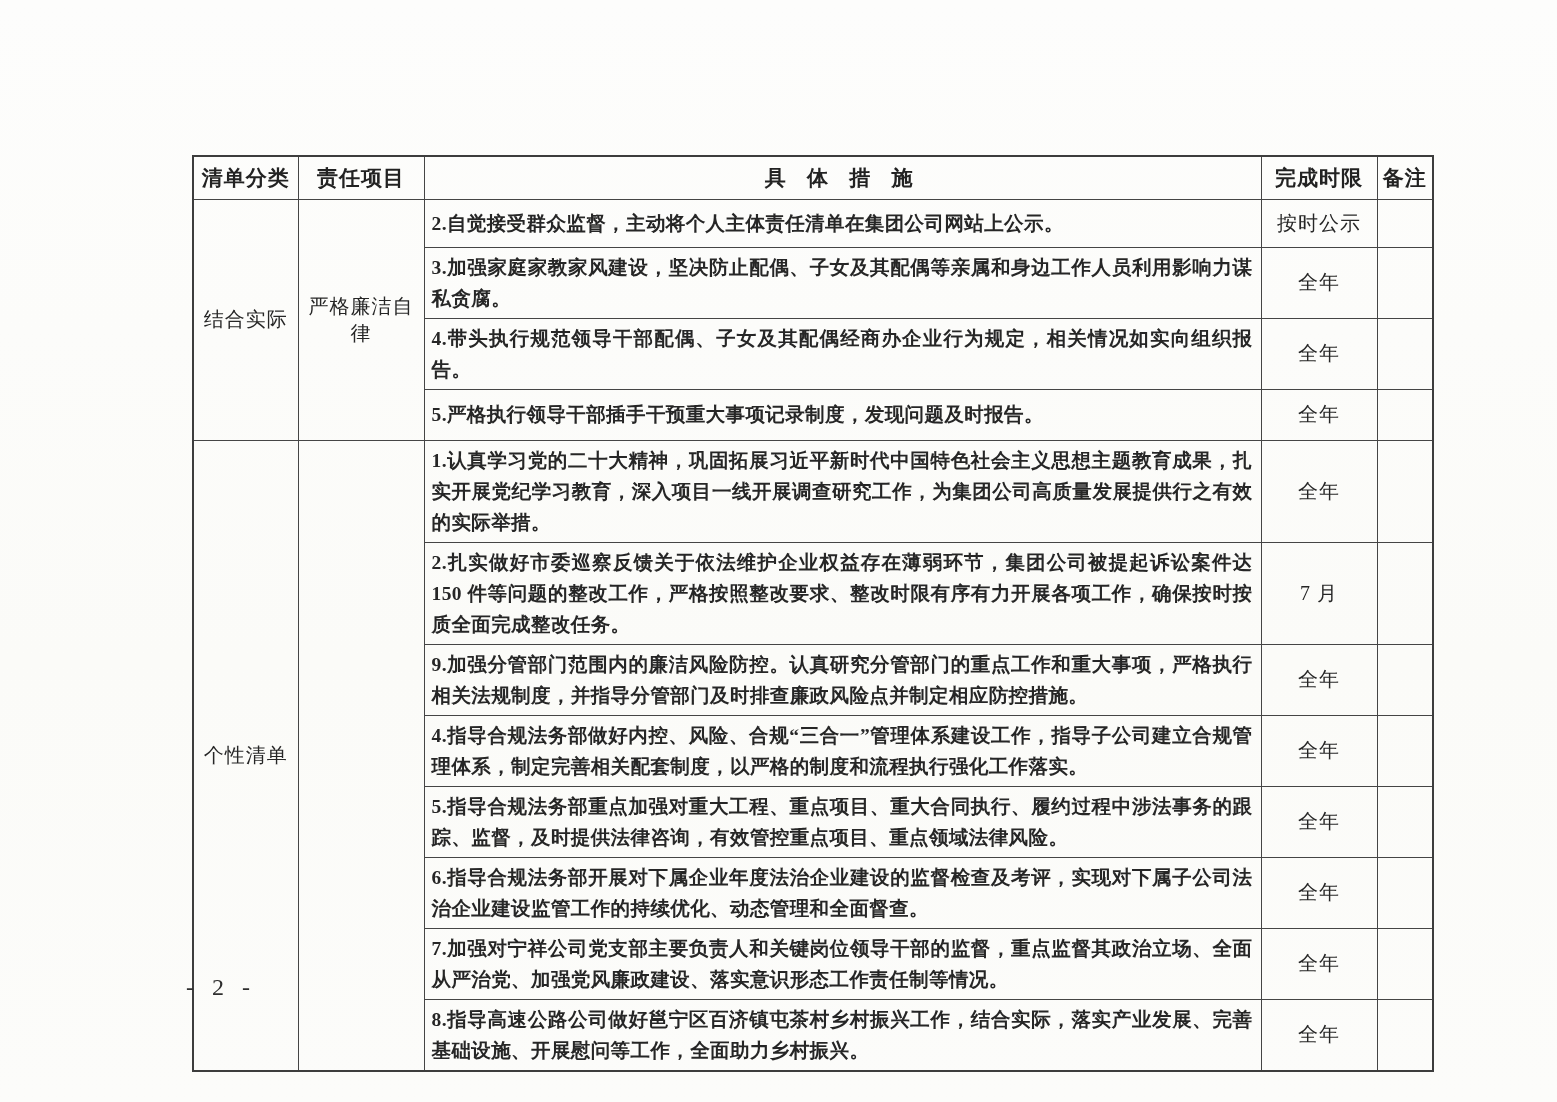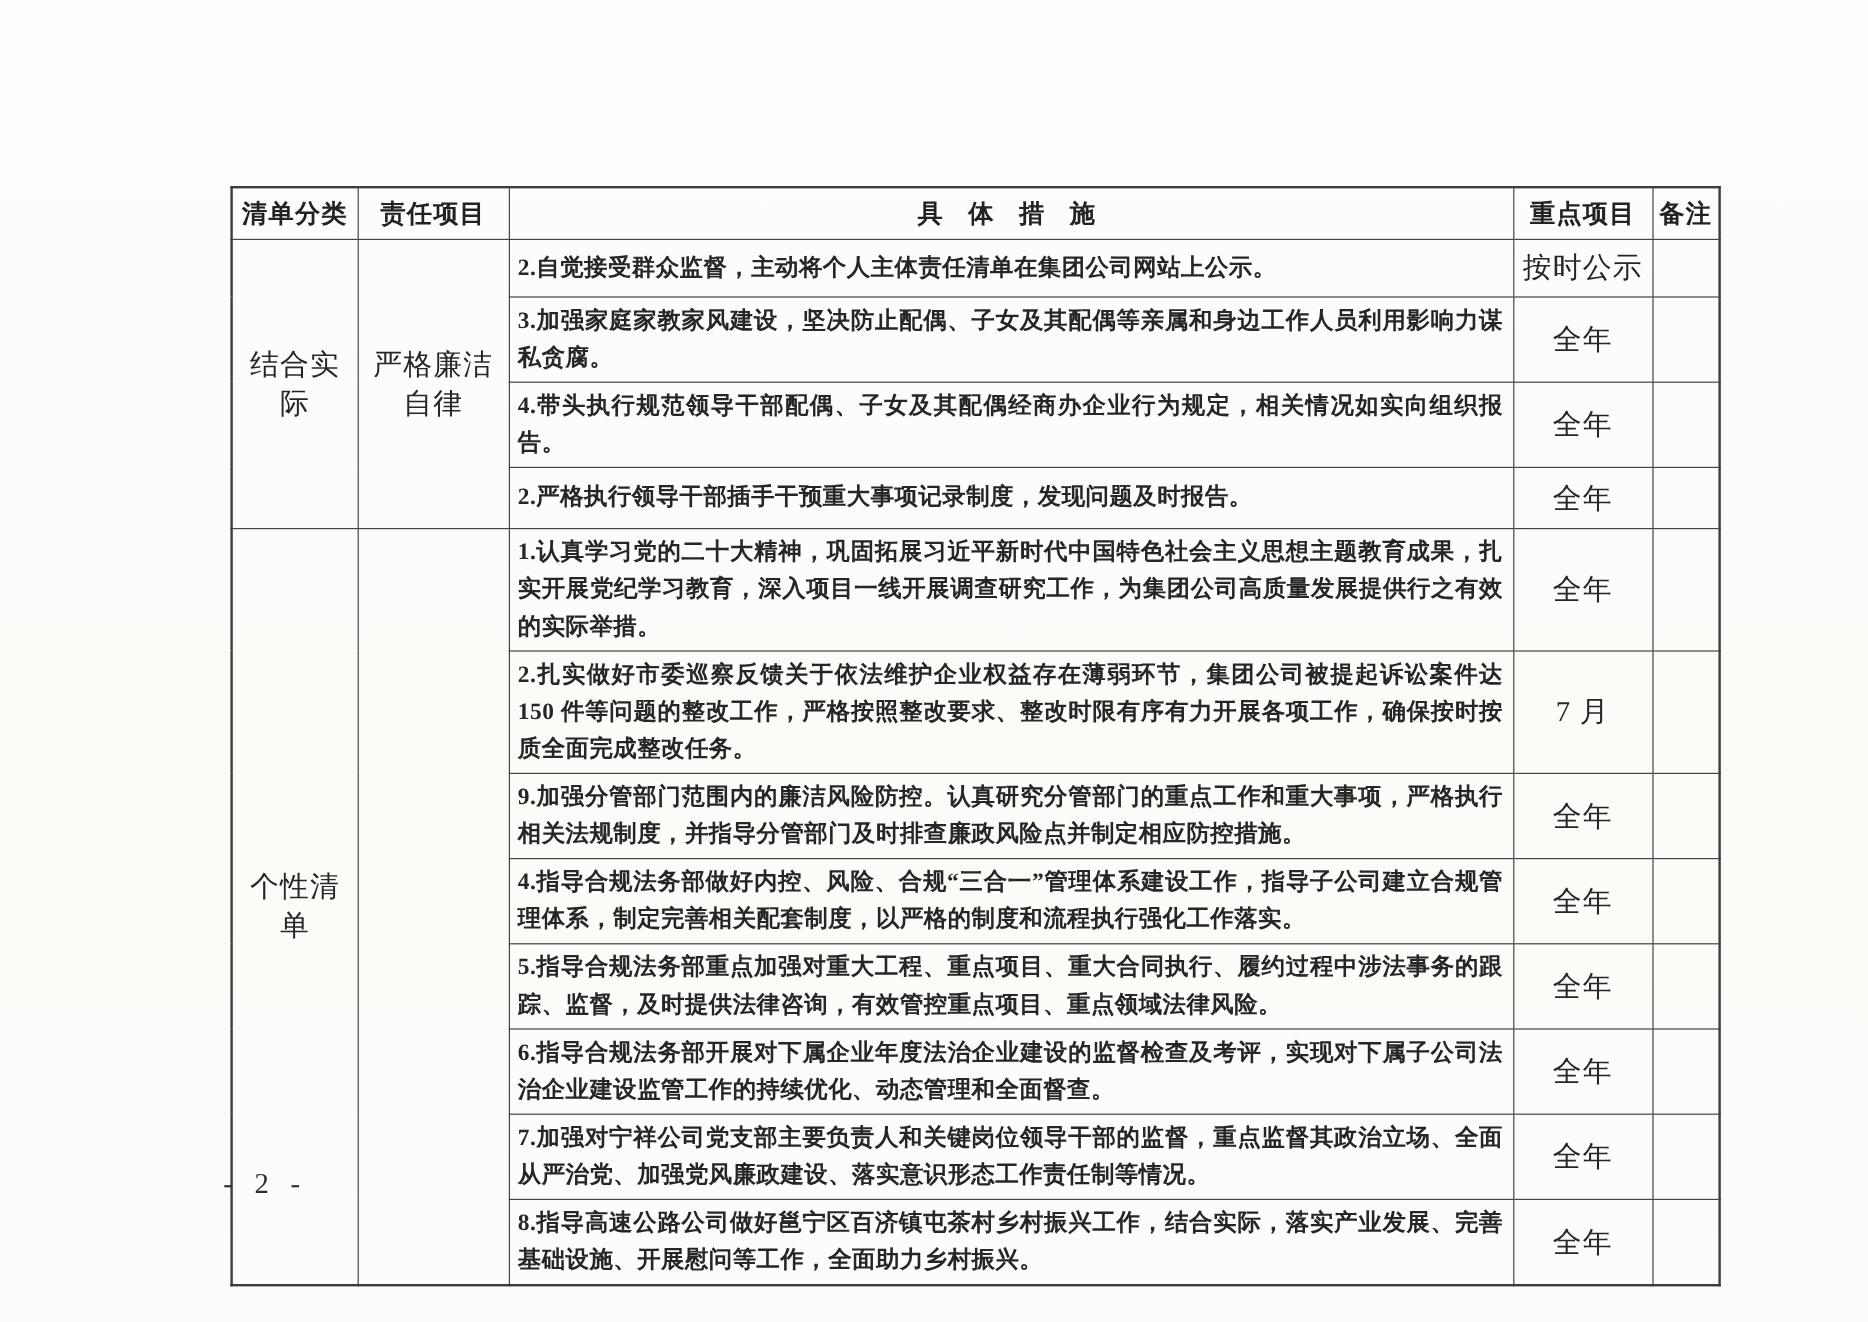--- a/index.html
+++ b/index.html
@@ -42,21 +42,21 @@
     text-align: center;
     padding: 2px;
     color: #222;
   }
   th.col-head.measures {
     letter-spacing: 8px;
     margin-left: 45px;
   }
   td.cell-center {
     text-align: center;
-    font-size: 24px;
+    font-size: 20px;
     letter-spacing: 1px;
     padding: 2px;
     color: #262626;
   }
   td.cell-measure {
     font-size: 19.5px;
     line-height: 31px;
     text-align: justify;
     text-align-last: left;
     padding: 4px 8px 4px 7px;
@@ -86,21 +86,21 @@
       <col style="width:837px">
       <col style="width:116px">
       <col style="width:56px">
     </colgroup>
 
     <tbody>
         <tr style="height:43px">
       <th class="col-head">清单分类</th>
       <th class="col-head">责任项目</th>
       <th class="col-head measures">具 体 措 施</th>
-      <th class="col-head">重点项目</th>
+      <th class="col-head">完成时限</th>
       <th class="col-head">备注</th>
     </tr>
 
     <tr style="height:48px">
       <td class="cell-center" rowspan="4">结合实际</td>
       <td class="cell-center" rowspan="4">严格廉洁自律</td>
       <td class="cell-measure">2.自觉接受群众监督，主动将个人主体责任清单在集团公司网站上公示。</td>
       <td class="cell-center">按时公示</td>
       <td class="cell-center"></td>
     </tr>
@@ -108,21 +108,21 @@
       <td class="cell-measure">3.加强家庭家教家风建设，坚决防止配偶、子女及其配偶等亲属和身边工作人员利用影响力谋私贪腐。</td>
       <td class="cell-center">全年</td>
       <td class="cell-center"></td>
     </tr>
     <tr style="height:45px">
       <td class="cell-measure">4.带头执行规范领导干部配偶、子女及其配偶经商办企业行为规定，相关情况如实向组织报告。</td>
       <td class="cell-center">全年</td>
       <td class="cell-center"></td>
     </tr>
     <tr style="height:51px">
-      <td class="cell-measure">2.严格执行领导干部插手干预重大事项记录制度，发现问题及时报告。</td>
+      <td class="cell-measure">5.严格执行领导干部插手干预重大事项记录制度，发现问题及时报告。</td>
       <td class="cell-center">全年</td>
       <td class="cell-center"></td>
     </tr>
 
     <tr style="height:64px">
       <td class="cell-center" rowspan="8">个性清单</td>
       <td class="cell-center" rowspan="8"></td>
       <td class="cell-measure">1.认真学习党的二十大精神，巩固拓展习近平新时代中国特色社会主义思想主题教育成果，扎实开展党纪学习教育，深入项目一线开展调查研究工作，为集团公司高质量发展提供行之有效的实际举措。</td>
       <td class="cell-center">全年</td>
       <td class="cell-center"></td>

